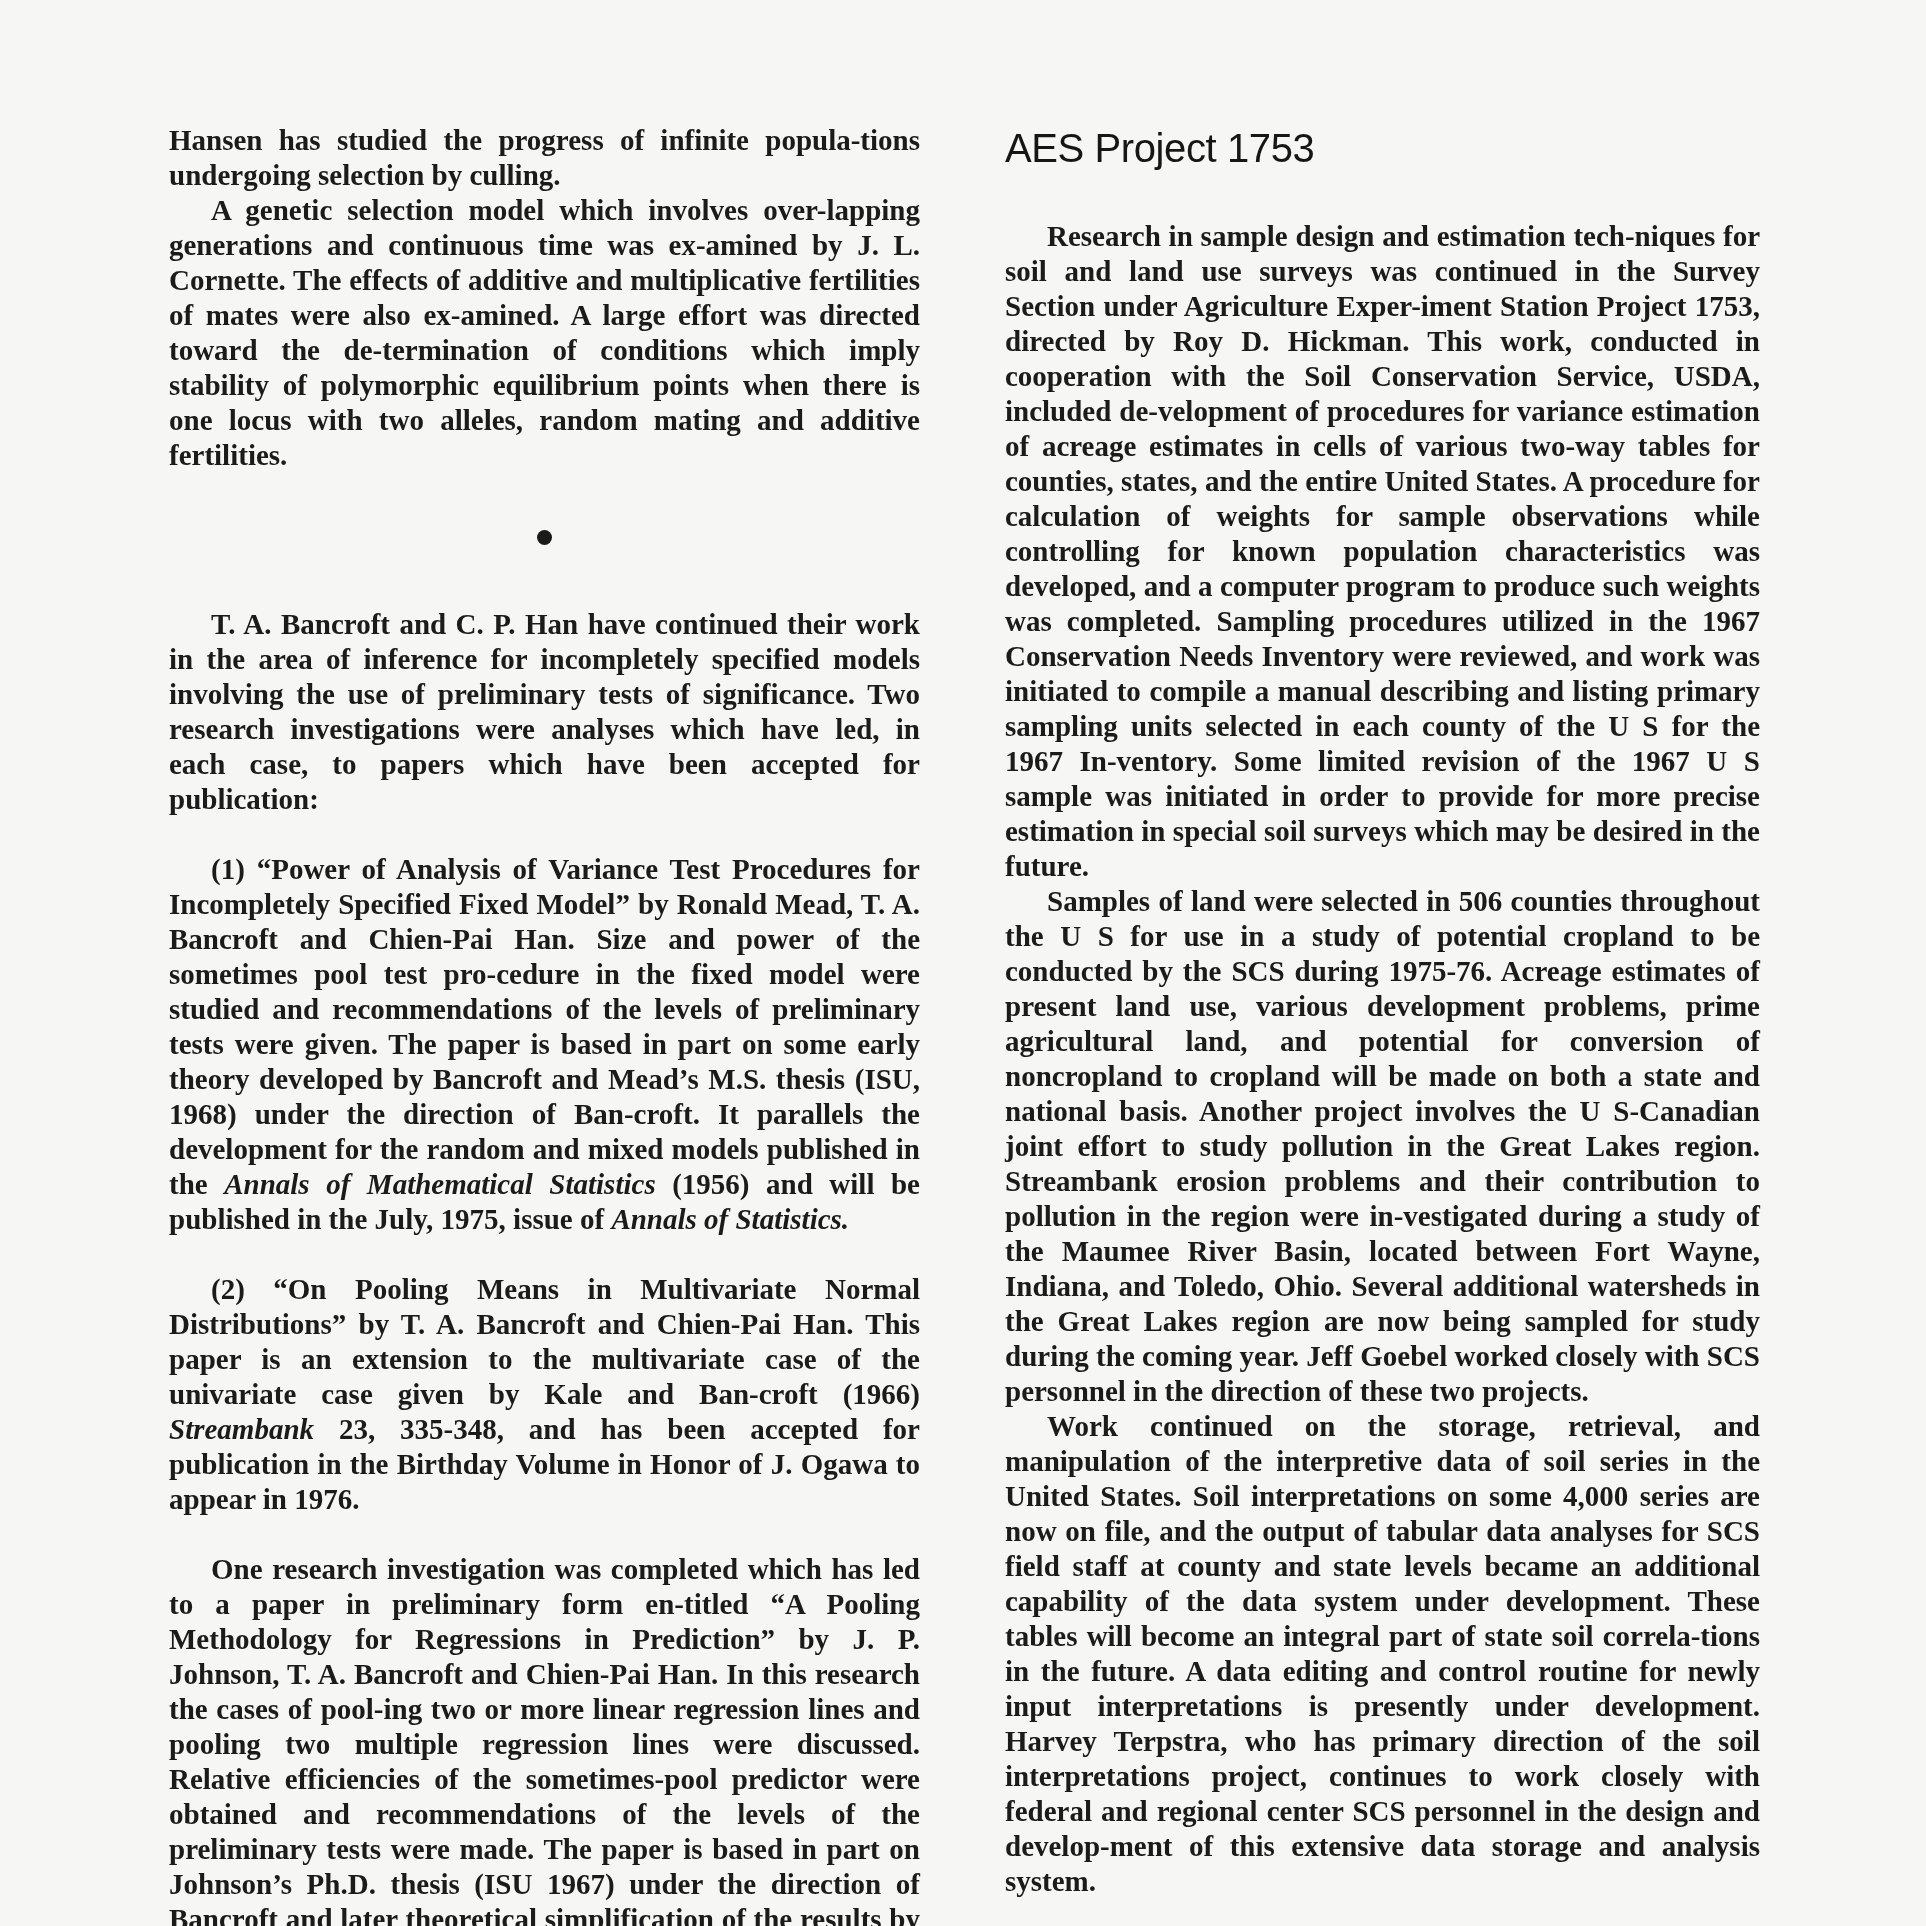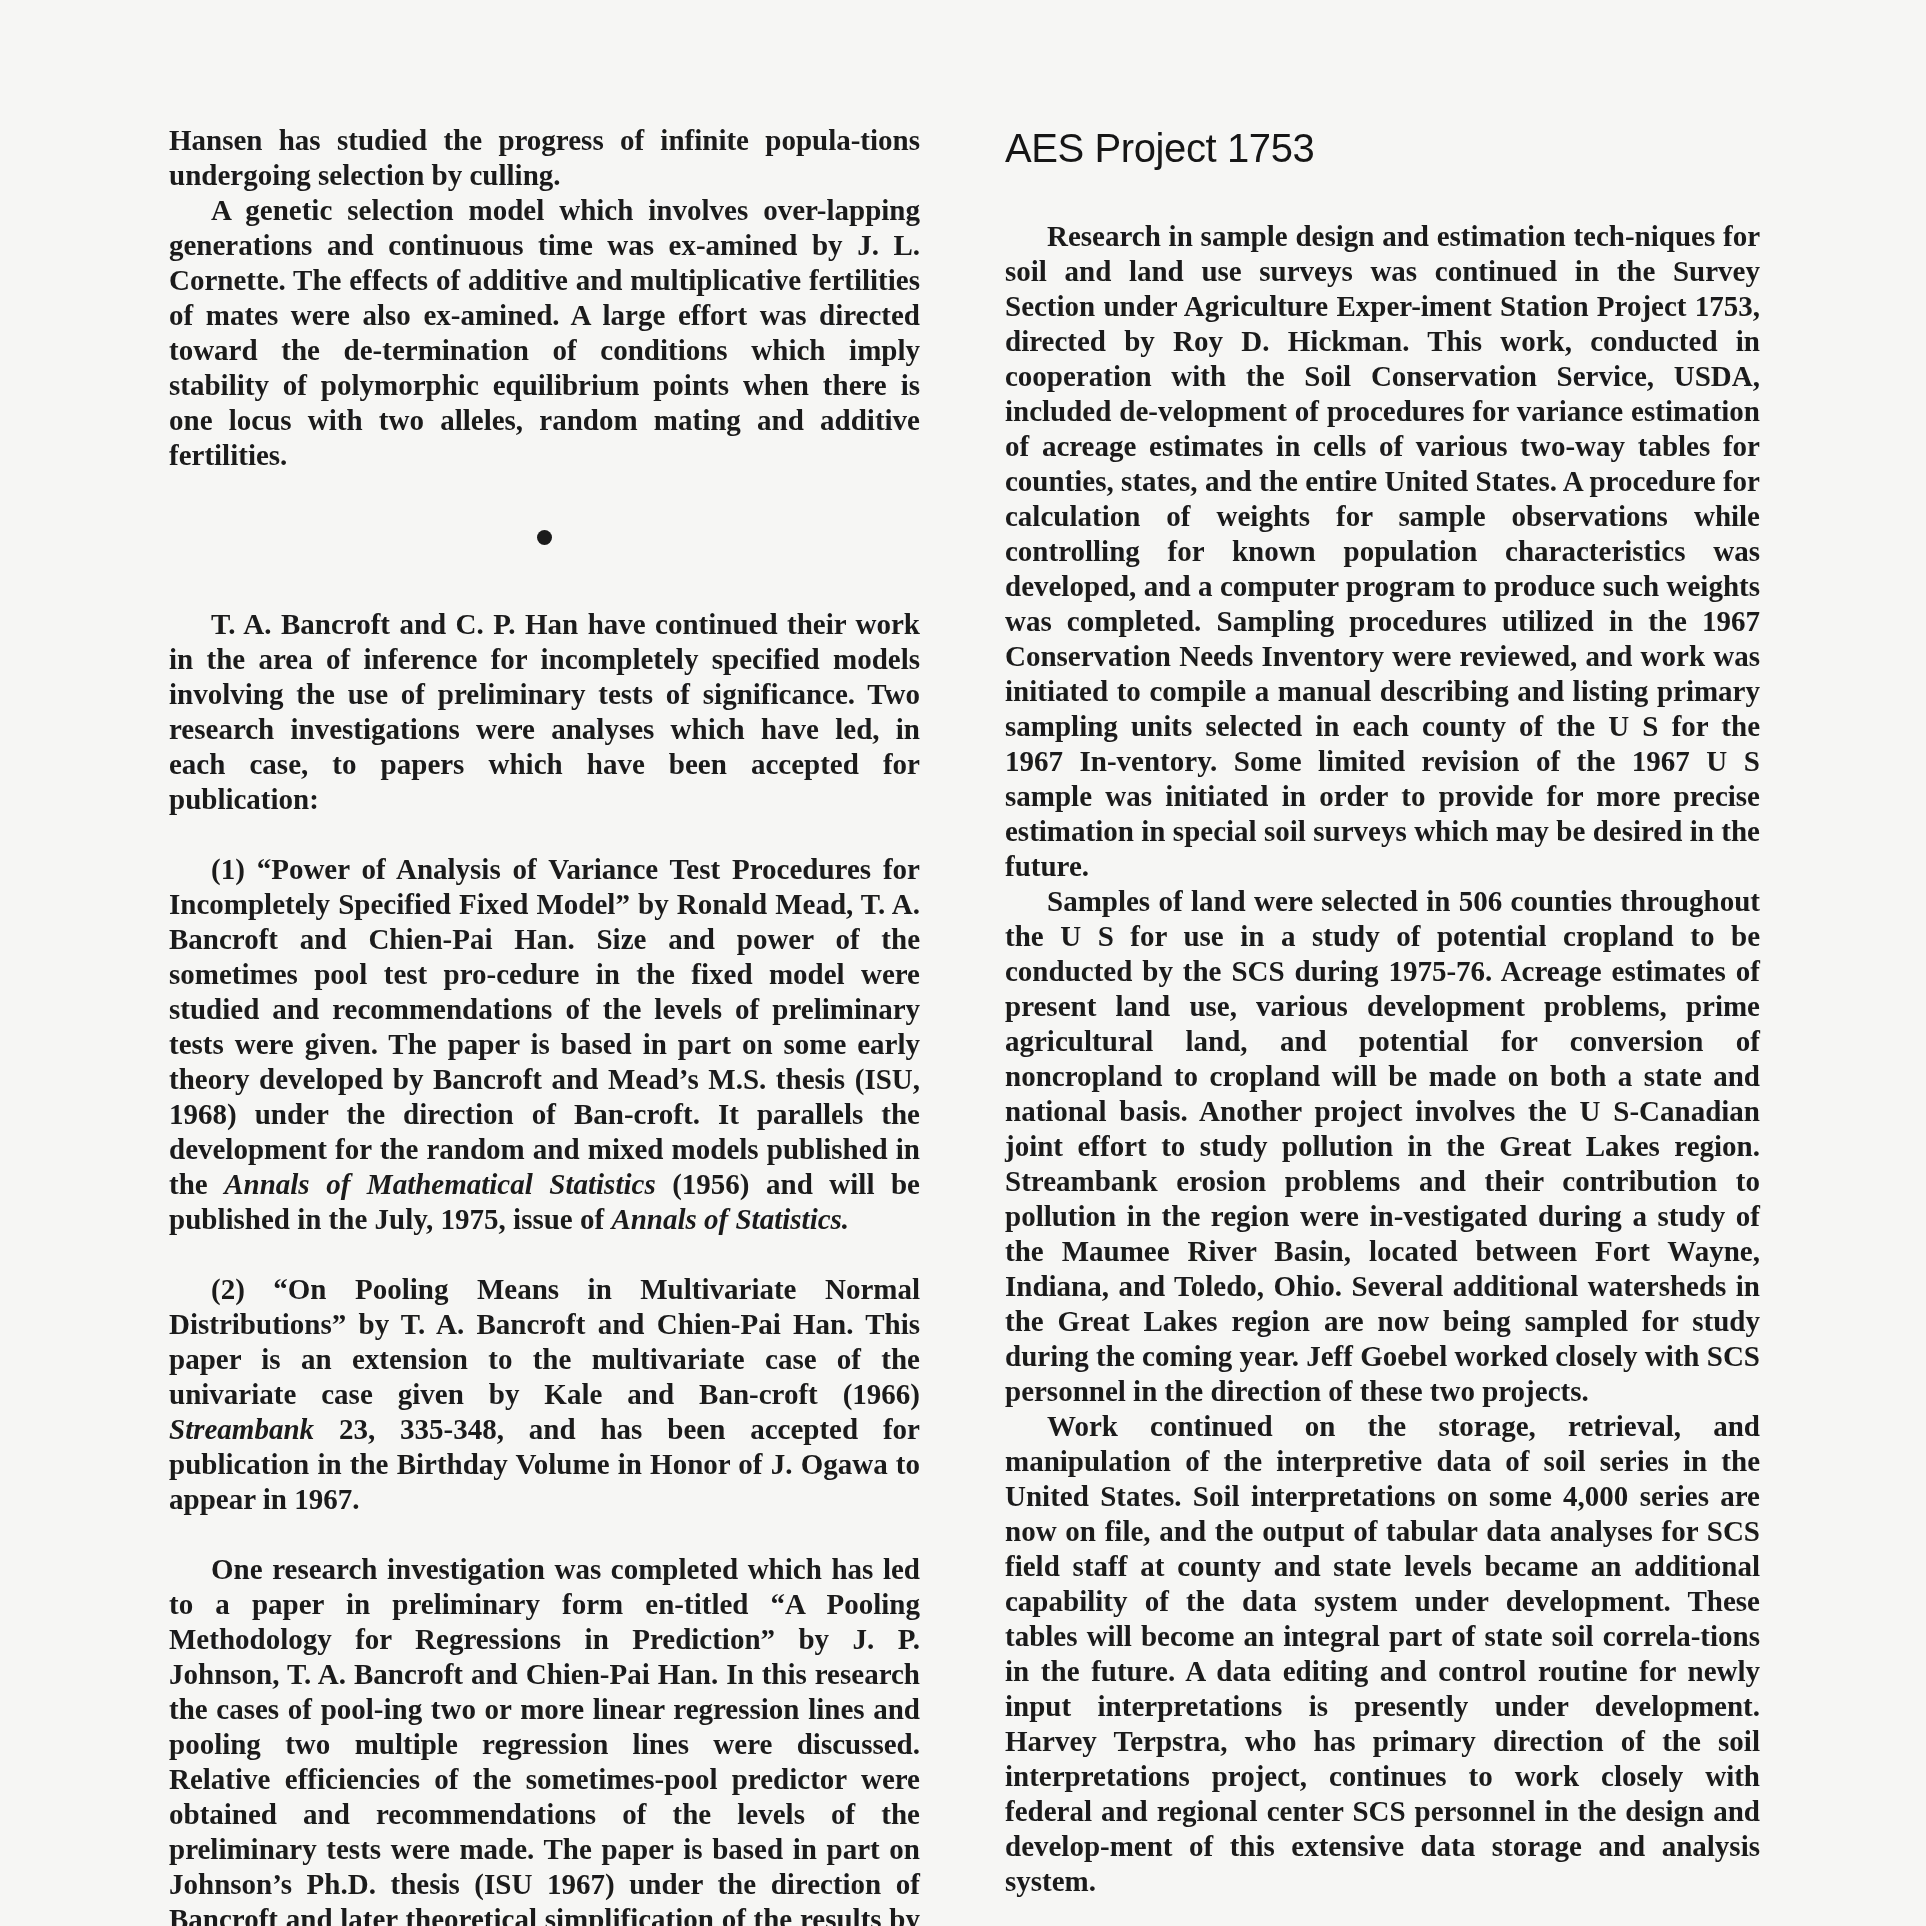--- a/index.html
+++ b/index.html
@@ -84,21 +84,21 @@
     <div style="height:62px;"></div>
 
     <p class="indent">T. A. Bancroft and C. P. Han have continued their work in the area of inference for incompletely specified models involving the use of preliminary tests of significance. Two research investigations were analyses which have led, in each case, to papers which have been accepted for publication:</p>
 
     <div style="height:35px;"></div>
 
     <p class="indent"><span>(1) “Power of Analysis of Variance Test Procedures for Incompletely Specified Fixed Model” by Ronald Mead, T. A. Bancroft and Chien-Pai Han. Size and power of the sometimes pool test pro-cedure in the fixed model were studied and recommendations of the levels of preliminary tests were given. The paper is based in part on some early theory developed by Bancroft and Mead’s M.S. thesis (ISU, 1968) under the direction of Ban-croft. It parallels the development for the random and mixed models published in the </span><em>Annals of Mathematical Statistics</em><span> (1956) and will be published in the July, 1975, issue of </span><em>Annals of Statistics.</em></p>
 
     <div style="height:35px;"></div>
 
-    <p class="indent"><span>(2) “On Pooling Means in Multivariate Normal Distributions” by T. A. Bancroft and Chien-Pai Han. This paper is an extension to the multivariate case of the univariate case given by Kale and Ban-croft (1966) </span><em>Streambank</em><span> 23, 335-348, and has been accepted for publication in the Birthday Volume in Honor of J. Ogawa to appear in 1967.</span></p>
+    <p class="indent"><span>(2) “On Pooling Means in Multivariate Normal Distributions” by T. A. Bancroft and Chien-Pai Han. This paper is an extension to the multivariate case of the univariate case given by Kale and Ban-croft (1966) </span><em>Streambank</em><span> 23, 335-348, and has been accepted for publication in the Birthday Volume in Honor of J. Ogawa to appear in 1976.</span></p>
 
     <div style="height:35px;"></div>
 
     <p class="indent">One research investigation was completed which has led to a paper in preliminary form en-titled “A Pooling Methodology for Regressions in Prediction” by J. P. Johnson, T. A. Bancroft and Chien-Pai Han. In this research the cases of pool-ing two or more linear regression lines and pooling two multiple regression lines were discussed. Relative efficiencies of the sometimes-pool predictor were obtained and recommendations of the levels of the preliminary tests were made. The paper is based in part on Johnson’s Ph.D. thesis (ISU 1967) under the direction of Bancroft and later theoretical simplification of the results by Han which resulted in less complicated tables from which recommendations could be made.</p>
   </div>
 
   <div class="column col-right">
     <div style="height:125px;"></div>
     <h2 class="heading">AES Project 1753</h2>
     <div style="height:48px;"></div>

